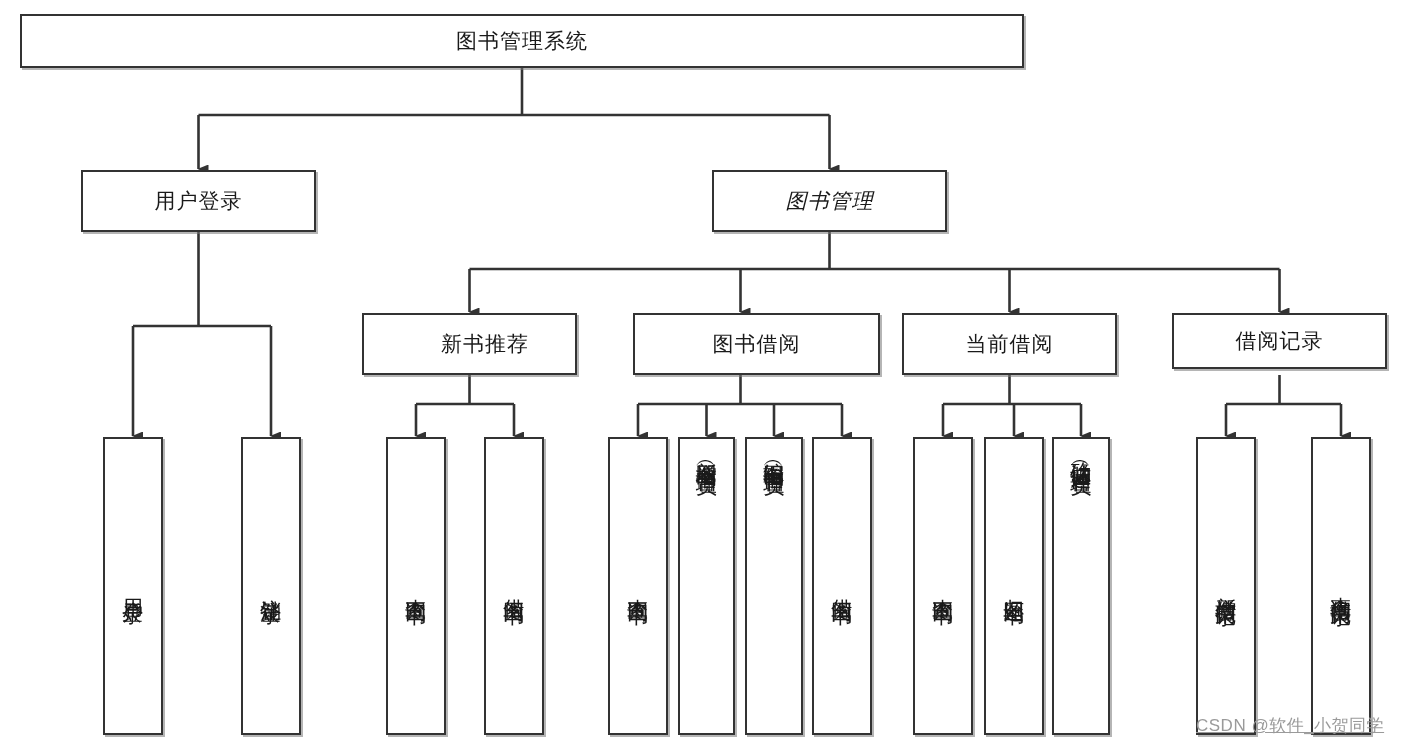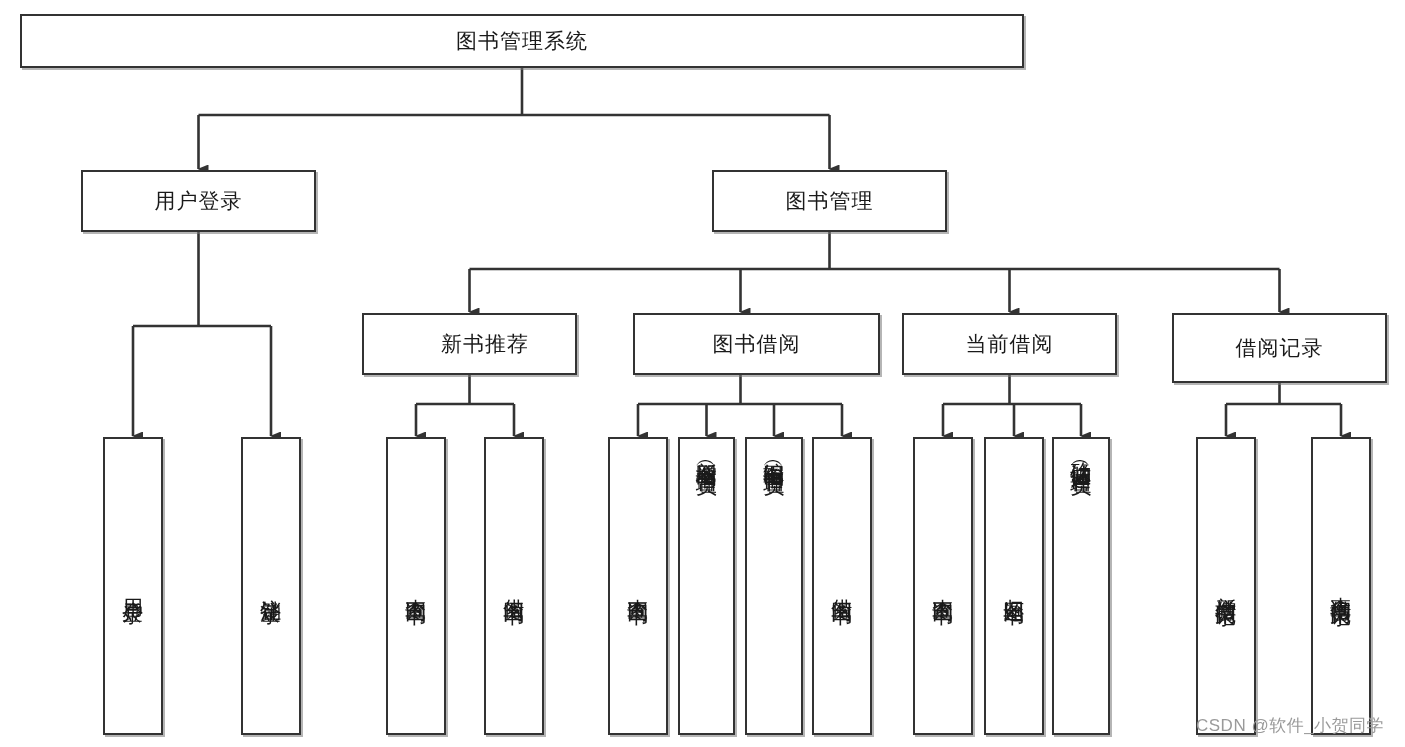--- a/index.html
+++ b/index.html
@@ -60,20 +60,21 @@
   .node-v.overflow-top {
     align-items: flex-start;
   }
   .watermark {
     position: absolute;
     font-size: 17px;
     color: #9a9a9a;
     white-space: nowrap;
     letter-spacing: 0.5px;
     user-select: none;
+    text-decoration: underline;
   }
 </style>
 </head>
 <body>
 
 <div id="diagram-canvas">
 
   <svg id="edge-layer" viewBox="0 0 1405 747" xmlns="http://www.w3.org/2000/svg">
     <defs>
       <marker id="arrowhead" markerWidth="9" markerHeight="11" refX="4.5" refY="10" orient="auto" markerUnits="userSpaceOnUse">
@@ -117,34 +118,34 @@
       </g>
   </svg>
 
   <div class="node node-h" style="left: 20px; top: 14px; width: 1004px; height: 54px; justify-content: center;">
     <span class="node-label">图书管理系统</span>
   </div>
 
   <div class="node node-h" style="left: 81px; top: 170px; width: 235px; height: 62px;">
     <span class="node-label">用户登录</span>
   </div>
-  <div class="node node-h" style="left: 712px; top: 170px; width: 235px; height: 62px;">
+  <div class="node node-h" style="left: 712px; top: 170px; width: 235px; height: 62px; font-style: italic;">
     <span class="node-label">图书管理</span>
   </div>
 
   <div class="node node-h" style="left: 362px; top: 313px; width: 215px; height: 62px; padding-left: 31px;">
     <span class="node-label">新书推荐</span>
   </div>
   <div class="node node-h" style="left: 633px; top: 313px; width: 247px; height: 62px;">
     <span class="node-label">图书借阅</span>
   </div>
   <div class="node node-h" style="left: 902px; top: 313px; width: 215px; height: 62px;">
     <span class="node-label">当前借阅</span>
   </div>
-  <div class="node node-h" style="left: 1172px; top: 313px; width: 215px; height: 70px;">
+  <div class="node node-h" style="left: 1172px; top: 313px; width: 215px; height: 56px;">
     <span class="node-label">借阅记录</span>
   </div>
 
   <div class="node node-v" style="left: 103px; top: 437px; width: 60px; height: 298px;">
     <span class="node-label">用户登录</span>
   </div>
   <div class="node node-v" style="left: 241px; top: 437px; width: 60px; height: 298px;">
     <span class="node-label">注销登录</span>
   </div>
 

